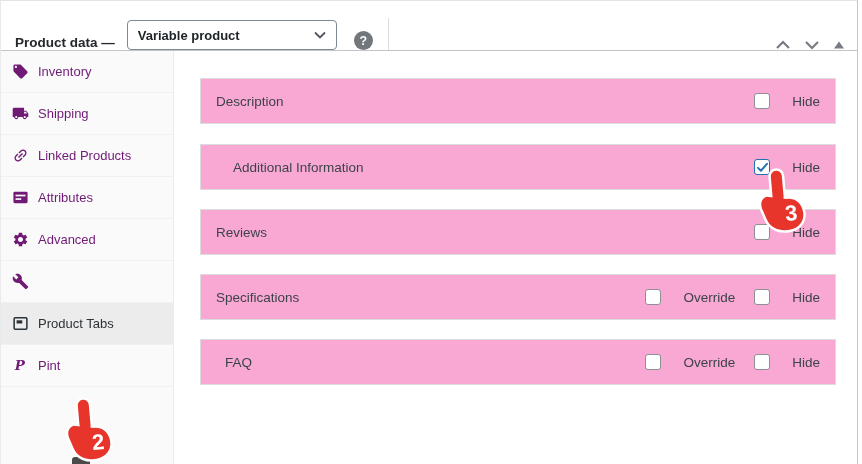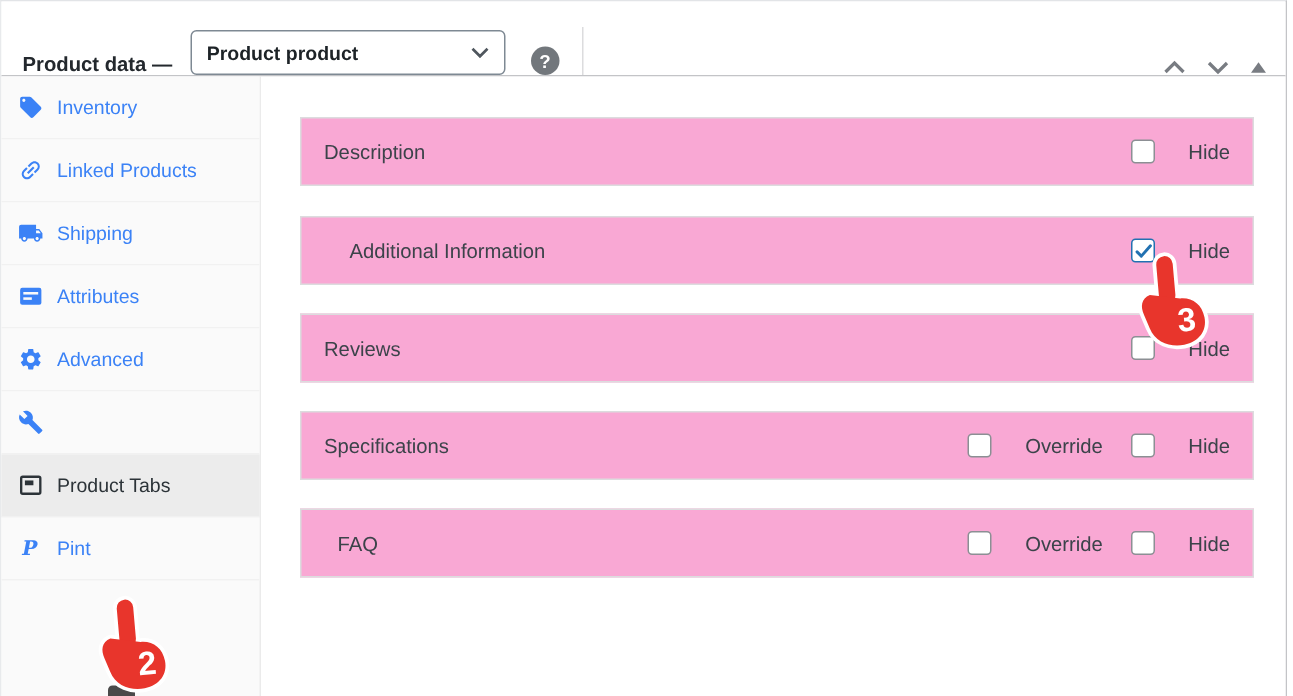--- a/index.html
+++ b/index.html
@@ -34,21 +34,21 @@
   .handle{margin-left:auto;display:flex;align-items:center;gap:13px;padding-right:2px;}
   .handle svg{cursor:pointer;display:block;}
   
   .panel-body{display:flex;height:413px;}
   .sidebar{
     width:173px;min-width:173px;background:#fafafa;box-sizing:border-box;
     border-right:1px solid #ebebeb;position:relative;
   }
   .side-item{
     height:41px;display:flex;align-items:center;gap:9px;padding-left:11px;
-    border-bottom:1px solid #f1f1f1;color:#3b82f6;cursor:pointer;background:#fafafa;
+    border-bottom:1px solid #f1f1f1;color:#701a75;cursor:pointer;background:#fafafa;
   }
   .side-item.active{background:#ececec;color:#2c3338;}
   .side-icon{width:17px;height:17px;display:inline-flex;flex:none;}
   .side-label{font-size:13px;white-space:nowrap;}
   .main{flex:1;position:relative;background:#fff;}
   .tab-row{
     position:absolute;left:26px;width:636px;height:46px;box-sizing:border-box;
     background:#f9a8d4;border:1px solid #dcdcde;display:flex;align-items:center;
     padding:0 15px;
   }
@@ -70,21 +70,21 @@
 </head>
 <body>
 
 <div class="screen">
   <div class="inner">
 
     <div class="header">
       <span class="title">Product data —</span>
 
       <div class="select">
-        <span class="select-value">Product product</span>
+        <span class="select-value">Variable product</span>
         <svg viewBox="0 0 12 8" width="12" height="8">
           <path d="M1 1.5 6 6.5 11 1.5" fill="none" stroke="#50575e" stroke-width="1.8"></path>
         </svg>
       </div>
 
       <span class="help">?</span>
       <span class="hdr-divider"></span>
 
       <div class="handle">
         <svg viewBox="0 0 16 10" width="16" height="10">
@@ -105,34 +105,34 @@
             <span class="side-icon">
               <svg viewBox="0 0 24 24" width="17" height="17">
                 <path fill="currentColor" d="M21.41 11.58l-9-9C12.05 2.22 11.55 2 11 2H4c-1.1 0-2 .9-2 2v7c0 .55.22 1.05.59 1.42l9 9c.36.36.86.58 1.41.58.55 0 1.05-.22 1.41-.59l7-7c.37-.36.59-.86.59-1.41 0-.55-.23-1.06-.59-1.42zM5.5 7C4.67 7 4 6.33 4 5.5S4.67 4 5.5 4 7 4.67 7 5.5 6.33 7 5.5 7z"></path>
               </svg>
             </span>
             <span class="side-label">Inventory</span>
           </div>
           <div class="side-item">
             <span class="side-icon">
               <svg viewBox="0 0 24 24" width="17" height="17">
+                <path fill="currentColor" d="M20 8h-3V4H3c-1.1 0-2 .9-2 2v11h2c0 1.66 1.34 3 3 3s3-1.34 3-3h6c0 1.66 1.34 3 3 3s3-1.34 3-3h2v-5l-3-4zM6 18.5c-.83 0-1.5-.67-1.5-1.5s.67-1.5 1.5-1.5 1.5.67 1.5 1.5-.67 1.5-1.5 1.5zm13.5-9l1.96 2.5H17V9.5h2.5zm-1.5 9c-.83 0-1.5-.67-1.5-1.5s.67-1.5 1.5-1.5 1.5.67 1.5 1.5-.67 1.5-1.5 1.5z"></path>
+              </svg>
+            </span>
+            <span class="side-label">Shipping</span>
+          </div>
+          <div class="side-item">
+            <span class="side-icon">
+              <svg viewBox="0 0 24 24" width="17" height="17">
                 <g transform="rotate(-45 12 12)">
                   <path fill="currentColor" d="M3.9 12c0-1.71 1.39-3.1 3.1-3.1h4V7H7c-2.76 0-5 2.24-5 5s2.24 5 5 5h4v-1.9H7c-1.71 0-3.1-1.39-3.1-3.1zM8 13h8v-2H8v2zm9-6h-4v1.9h4c1.71 0 3.1 1.39 3.1 3.1s-1.39 3.1-3.1 3.1h-4V17h4c2.76 0 5-2.24 5-5s-2.24-5-5-5z"></path>
                 </g>
               </svg>
             </span>
             <span class="side-label">Linked Products</span>
-          </div>
-          <div class="side-item">
-            <span class="side-icon">
-              <svg viewBox="0 0 24 24" width="17" height="17">
-                <path fill="currentColor" d="M20 8h-3V4H3c-1.1 0-2 .9-2 2v11h2c0 1.66 1.34 3 3 3s3-1.34 3-3h6c0 1.66 1.34 3 3 3s3-1.34 3-3h2v-5l-3-4zM6 18.5c-.83 0-1.5-.67-1.5-1.5s.67-1.5 1.5-1.5 1.5.67 1.5 1.5-.67 1.5-1.5 1.5zm13.5-9l1.96 2.5H17V9.5h2.5zm-1.5 9c-.83 0-1.5-.67-1.5-1.5s.67-1.5 1.5-1.5 1.5.67 1.5 1.5-.67 1.5-1.5 1.5z"></path>
-              </svg>
-            </span>
-            <span class="side-label">Shipping</span>
           </div>
           <div class="side-item">
             <span class="side-icon">
               <svg viewBox="0 0 24 24" width="17" height="17">
                 <rect x="2" y="4" width="20" height="16" rx="2" fill="currentColor"></rect>
                 <rect x="5" y="8" width="14" height="2.4" fill="#fafafa"></rect>
                 <rect x="5" y="13" width="8" height="2.4" fill="#fafafa"></rect>
               </svg>
             </span>
             <span class="side-label">Attributes</span>

